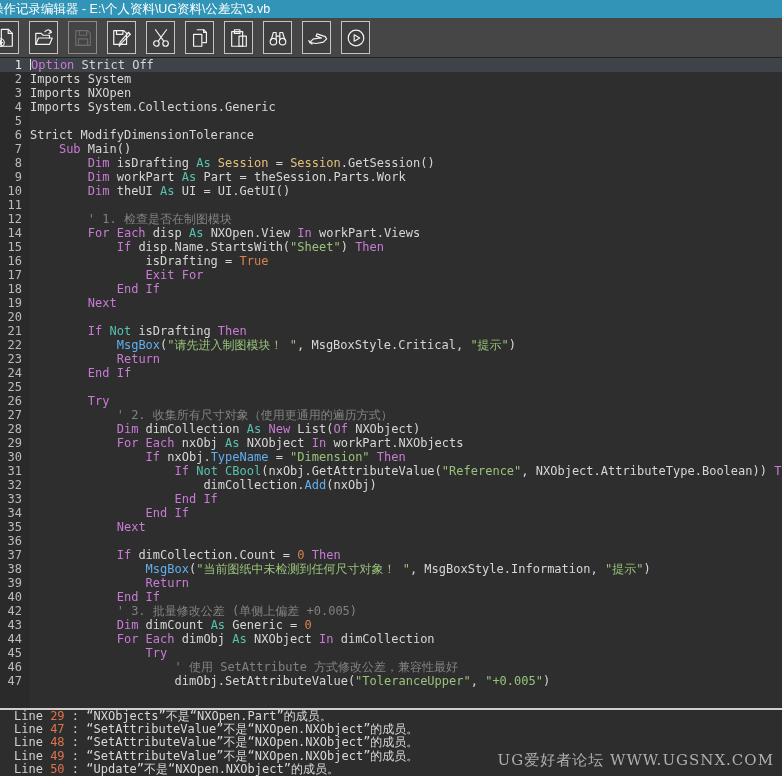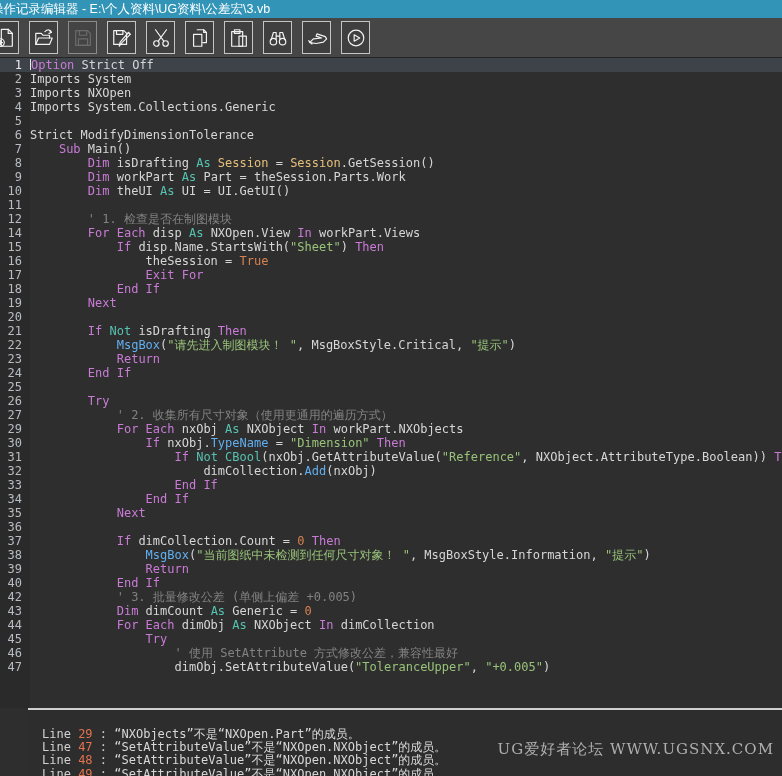--- a/index.html
+++ b/index.html
@@ -49,28 +49,28 @@
   .tk-ty{color:var(--ty);text-align:center;}
   .tk-st{color:var(--st);}
   .tk-ct{color:var(--ct);}
   .tk-fn{color:var(--fn);text-align:center;}
   .tk-cm{color:var(--cm);}
   .tk-pl{color:var(--pl);}
   
   .errors{
     position:absolute;left:0;right:0;bottom:0;top:708px;
     background:#2d2d2d;border-top:2px solid #cfcfcf;box-sizing:border-box;
-    padding:18px 0 0 14px;font-size:12px;overflow:hidden;margin-left:28px;
+    padding:0 0 0 14px;font-size:12px;overflow:hidden;
   }
   .erow{height:13.2px;line-height:13.2px;white-space:pre;}
   .elabel{color:#d0d0d0;}
   .enum{color:var(--errnum);}
   .emsg{color:#d8d8d8;}
   .watermark{
-    position:absolute;right:8px;bottom:17px;
+    position:absolute;right:8px;bottom:6px;
     font-family:"DejaVu Serif","Liberation Serif",serif;
     font-size:15px;color:#aeaeae;letter-spacing:1px;
   }
 </style>
 </head>
 <body>
 
 <div class="titlebar">
   <span class="title">操作记录编辑器 - E:\个人资料\UG资料\公差宏\3.vb</span>
 </div>
@@ -178,32 +178,33 @@
     <div class="crow"><span class="gut">5</span><span class="code"></span></div>
     <div class="crow"><span class="gut">6</span><span class="code"><span class="tk-pl">Strict ModifyDimensionTolerance</span></span></div>
     <div class="crow"><span class="gut">7</span><span class="code"><span class="tk-pl">    </span><span class="tk-kw">Sub</span><span class="tk-pl"> Main()</span></span></div>
     <div class="crow"><span class="gut">8</span><span class="code"><span class="tk-pl">        </span><span class="tk-kw">Dim</span><span class="tk-pl"> isDrafting </span><span class="tk-tl">As</span><span class="tk-ty"> Session</span><span class="tk-pl"> = </span><span class="tk-ty">Session</span><span class="tk-pl">.GetSession()</span></span></div>
     <div class="crow"><span class="gut">9</span><span class="code"><span class="tk-pl">        </span><span class="tk-kw">Dim</span><span class="tk-pl"> workPart </span><span class="tk-tl">As</span><span class="tk-pl"> Part = theSession.Parts.Work</span></span></div>
     <div class="crow"><span class="gut">10</span><span class="code"><span class="tk-pl">        </span><span class="tk-kw">Dim</span><span class="tk-pl"> theUI </span><span class="tk-tl">As</span><span class="tk-pl"> UI = UI.GetUI()</span></span></div>
     <div class="crow"><span class="gut">11</span><span class="code"></span></div>
     <div class="crow"><span class="gut">12</span><span class="code"><span class="tk-cm">        ' 1. 检查是否在制图模块</span></span></div>
     <div class="crow"><span class="gut">14</span><span class="code"><span class="tk-pl">        </span><span class="tk-kw">For Each</span><span class="tk-pl"> disp </span><span class="tk-tl">As</span><span class="tk-pl"> NXOpen.View </span><span class="tk-kw">In</span><span class="tk-pl"> workPart.Views</span></span></div>
     <div class="crow"><span class="gut">15</span><span class="code"><span class="tk-pl">            </span><span class="tk-kw">If</span><span class="tk-pl"> disp.Name.StartsWith(</span><span class="tk-st">"Sheet"</span><span class="tk-pl">) </span><span class="tk-kw">Then</span></span></div>
-    <div class="crow"><span class="gut">16</span><span class="code"><span class="tk-pl">                theSession = </span><span class="tk-ct">True</span></span></div>
+    <div class="crow"><span class="gut">16</span><span class="code"><span class="tk-pl">                isDrafting = </span><span class="tk-ct">True</span></span></div>
     <div class="crow"><span class="gut">17</span><span class="code"><span class="tk-pl">                </span><span class="tk-kw">Exit For</span></span></div>
     <div class="crow"><span class="gut">18</span><span class="code"><span class="tk-pl">            </span><span class="tk-kw">End If</span></span></div>
     <div class="crow"><span class="gut">19</span><span class="code"><span class="tk-pl">        </span><span class="tk-kw">Next</span></span></div>
     <div class="crow"><span class="gut">20</span><span class="code"></span></div>
     <div class="crow"><span class="gut">21</span><span class="code"><span class="tk-pl">        </span><span class="tk-kw">If</span><span class="tk-tl"> Not</span><span class="tk-pl"> isDrafting </span><span class="tk-kw">Then</span></span></div>
     <div class="crow"><span class="gut">22</span><span class="code"><span class="tk-pl">            </span><span class="tk-fn">MsgBox</span><span class="tk-pl">(</span><span class="tk-st">"请先进入制图模块！ "</span><span class="tk-pl">, MsgBoxStyle.Critical, </span><span class="tk-st">"提示"</span><span class="tk-pl">)</span></span></div>
     <div class="crow"><span class="gut">23</span><span class="code"><span class="tk-pl">            </span><span class="tk-kw">Return</span></span></div>
     <div class="crow"><span class="gut">24</span><span class="code"><span class="tk-pl">        </span><span class="tk-kw">End If</span></span></div>
     <div class="crow"><span class="gut">25</span><span class="code"></span></div>
     <div class="crow"><span class="gut">26</span><span class="code"><span class="tk-pl">        </span><span class="tk-kw">Try</span></span></div>
     <div class="crow"><span class="gut">27</span><span class="code"><span class="tk-cm">            ' 2. 收集所有尺寸对象（使用更通用的遍历方式）</span></span></div>
+    <div class="crow"><span class="gut">28</span><span class="code"><span class="tk-pl">            </span><span class="tk-kw">Dim</span><span class="tk-pl"> dimCollection </span><span class="tk-tl">As</span><span class="tk-kw"> New</span><span class="tk-pl"> List(</span><span class="tk-kw">Of</span><span class="tk-pl"> NXObject)</span></span></div>
     <div class="crow"><span class="gut">29</span><span class="code"><span class="tk-pl">            </span><span class="tk-kw">For Each</span><span class="tk-pl"> nxObj </span><span class="tk-tl">As</span><span class="tk-pl"> NXObject </span><span class="tk-kw">In</span><span class="tk-pl"> workPart.NXObjects</span></span></div>
     <div class="crow"><span class="gut">30</span><span class="code"><span class="tk-pl">                </span><span class="tk-kw">If</span><span class="tk-pl"> nxObj.</span><span class="tk-fn">TypeName</span><span class="tk-pl"> = </span><span class="tk-st">"Dimension"</span><span class="tk-pl"> </span><span class="tk-kw">Then</span></span></div>
     <div class="crow"><span class="gut">31</span><span class="code"><span class="tk-pl">                    </span><span class="tk-kw">If</span><span class="tk-tl"> Not CBool</span><span class="tk-pl">(nxObj.GetAttributeValue(</span><span class="tk-st">"Reference"</span><span class="tk-pl">, NXObject.AttributeType.Boolean)) </span><span class="tk-kw">Then</span></span></div>
     <div class="crow"><span class="gut">32</span><span class="code"><span class="tk-pl">                        dimCollection.</span><span class="tk-fn">Add</span><span class="tk-pl">(nxObj)</span></span></div>
     <div class="crow"><span class="gut">33</span><span class="code"><span class="tk-pl">                    </span><span class="tk-kw">End If</span></span></div>
     <div class="crow"><span class="gut">34</span><span class="code"><span class="tk-pl">                </span><span class="tk-kw">End If</span></span></div>
     <div class="crow"><span class="gut">35</span><span class="code"><span class="tk-pl">            </span><span class="tk-kw">Next</span></span></div>
     <div class="crow"><span class="gut">36</span><span class="code"></span></div>
     <div class="crow"><span class="gut">37</span><span class="code"><span class="tk-pl">            </span><span class="tk-kw">If</span><span class="tk-pl"> dimCollection.Count = </span><span class="tk-ct">0</span><span class="tk-pl"> </span><span class="tk-kw">Then</span></span></div>
     <div class="crow"><span class="gut">38</span><span class="code"><span class="tk-pl">                </span><span class="tk-fn">MsgBox</span><span class="tk-pl">(</span><span class="tk-st">"当前图纸中未检测到任何尺寸对象！ "</span><span class="tk-pl">, MsgBoxStyle.Information, </span><span class="tk-st">"提示"</span><span class="tk-pl">)</span></span></div>

